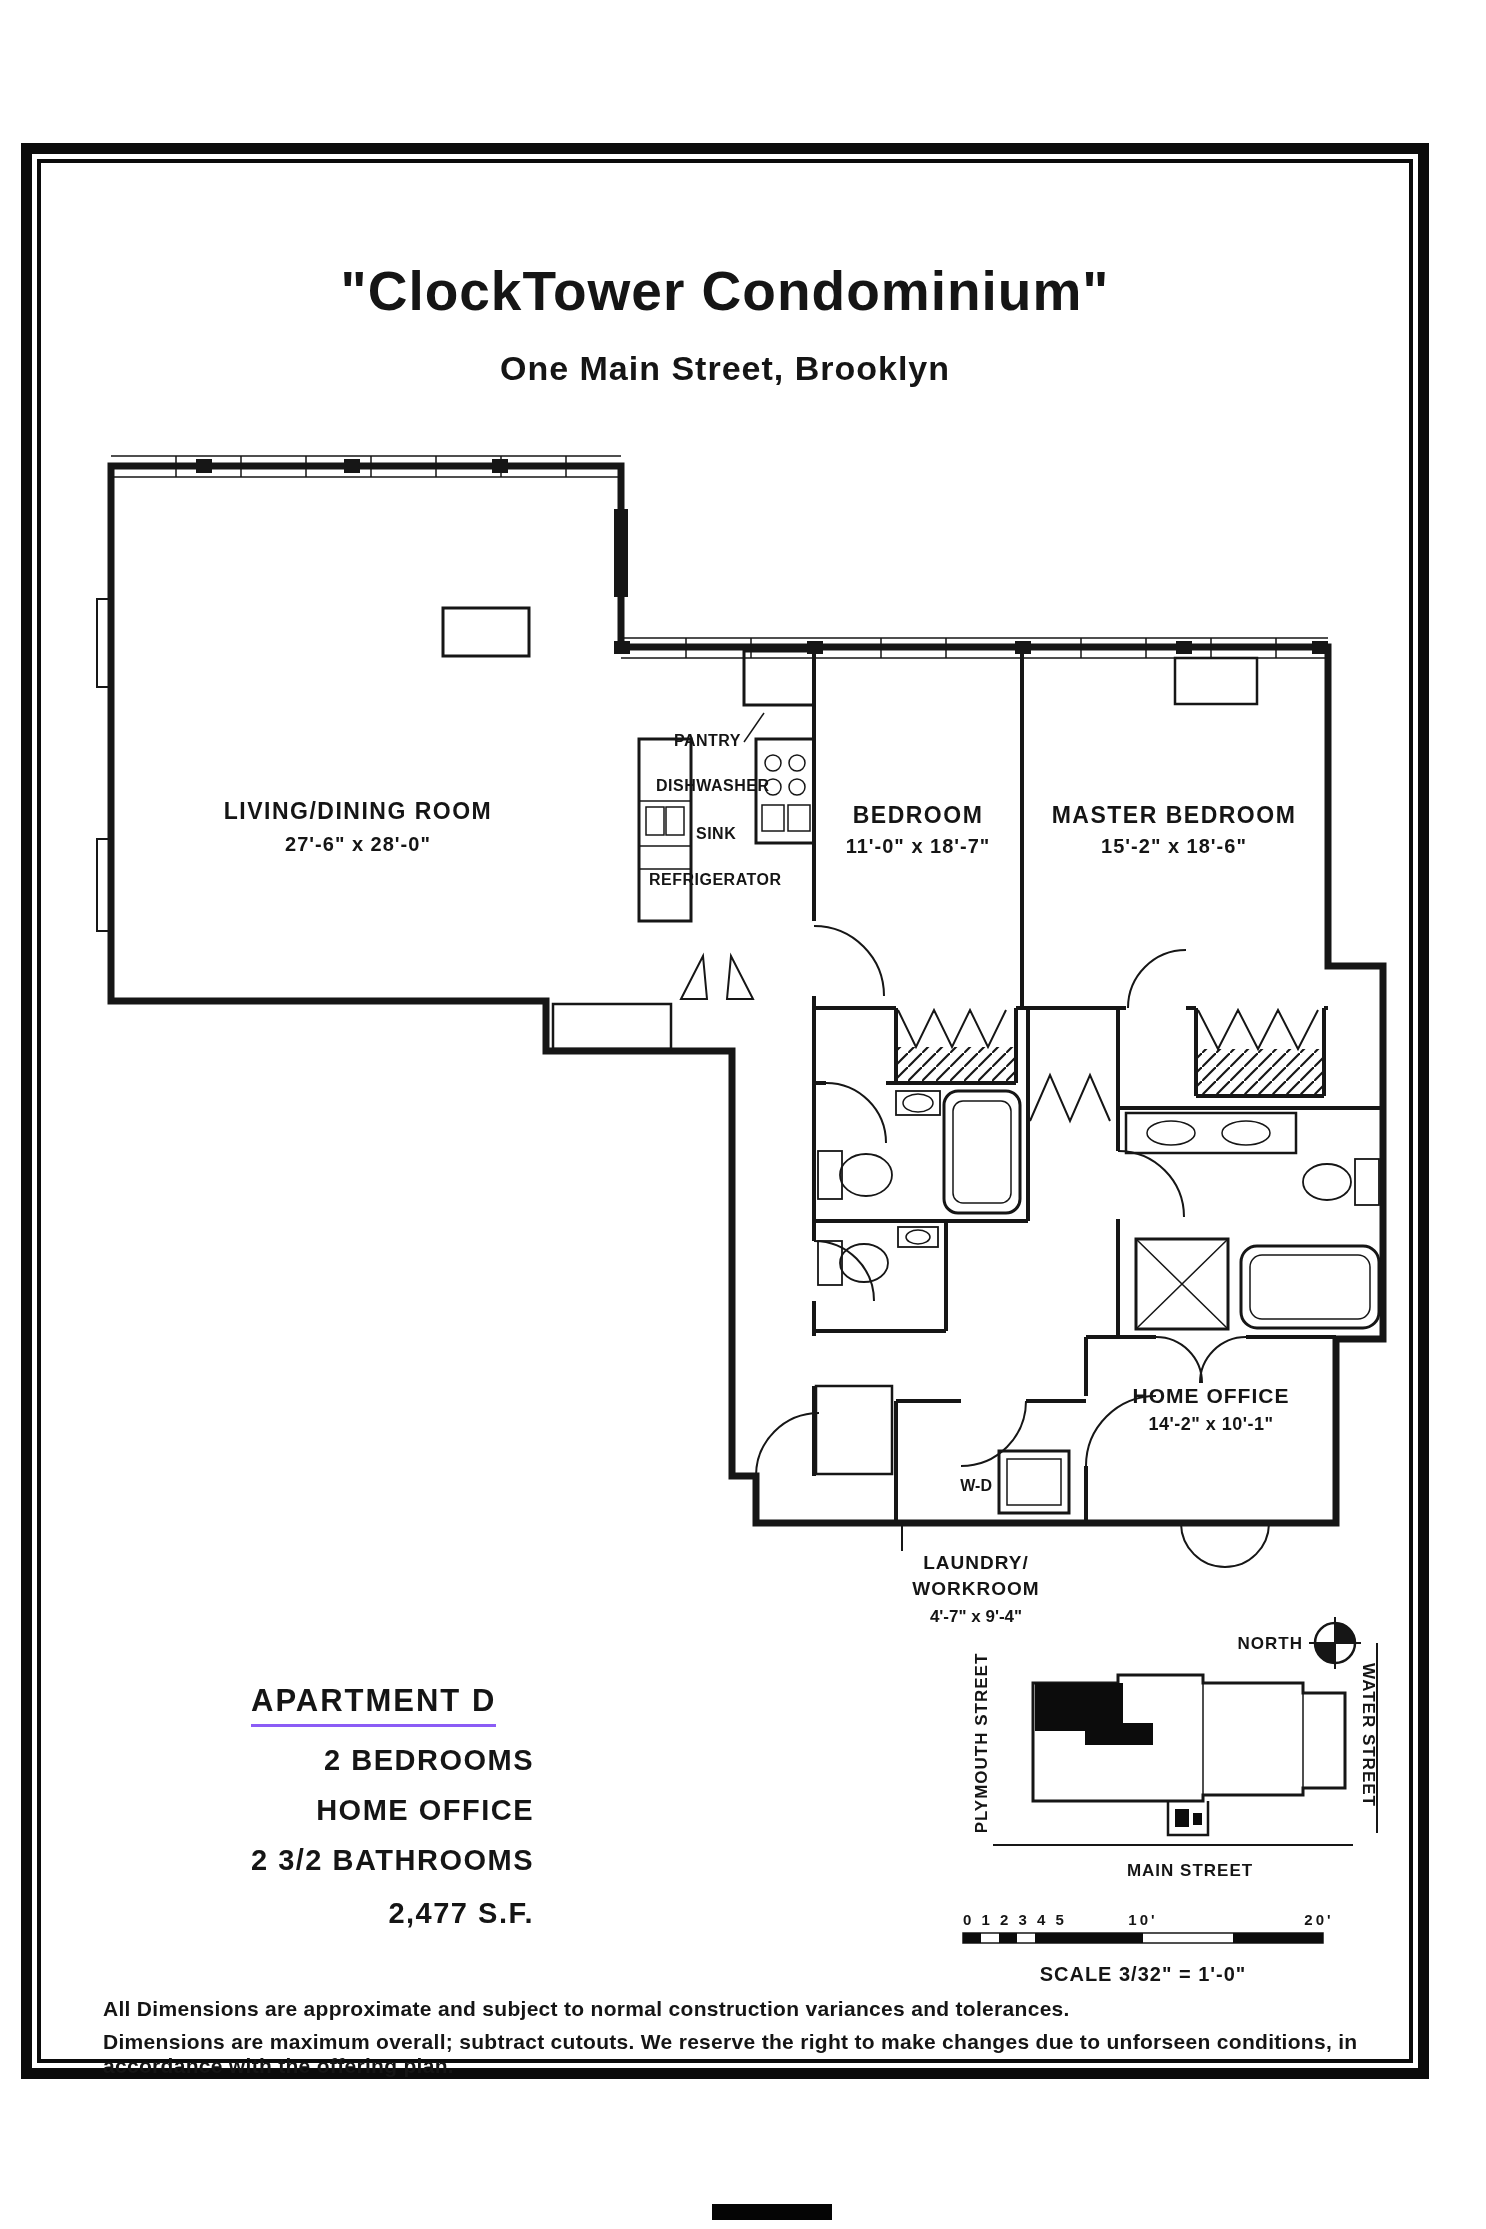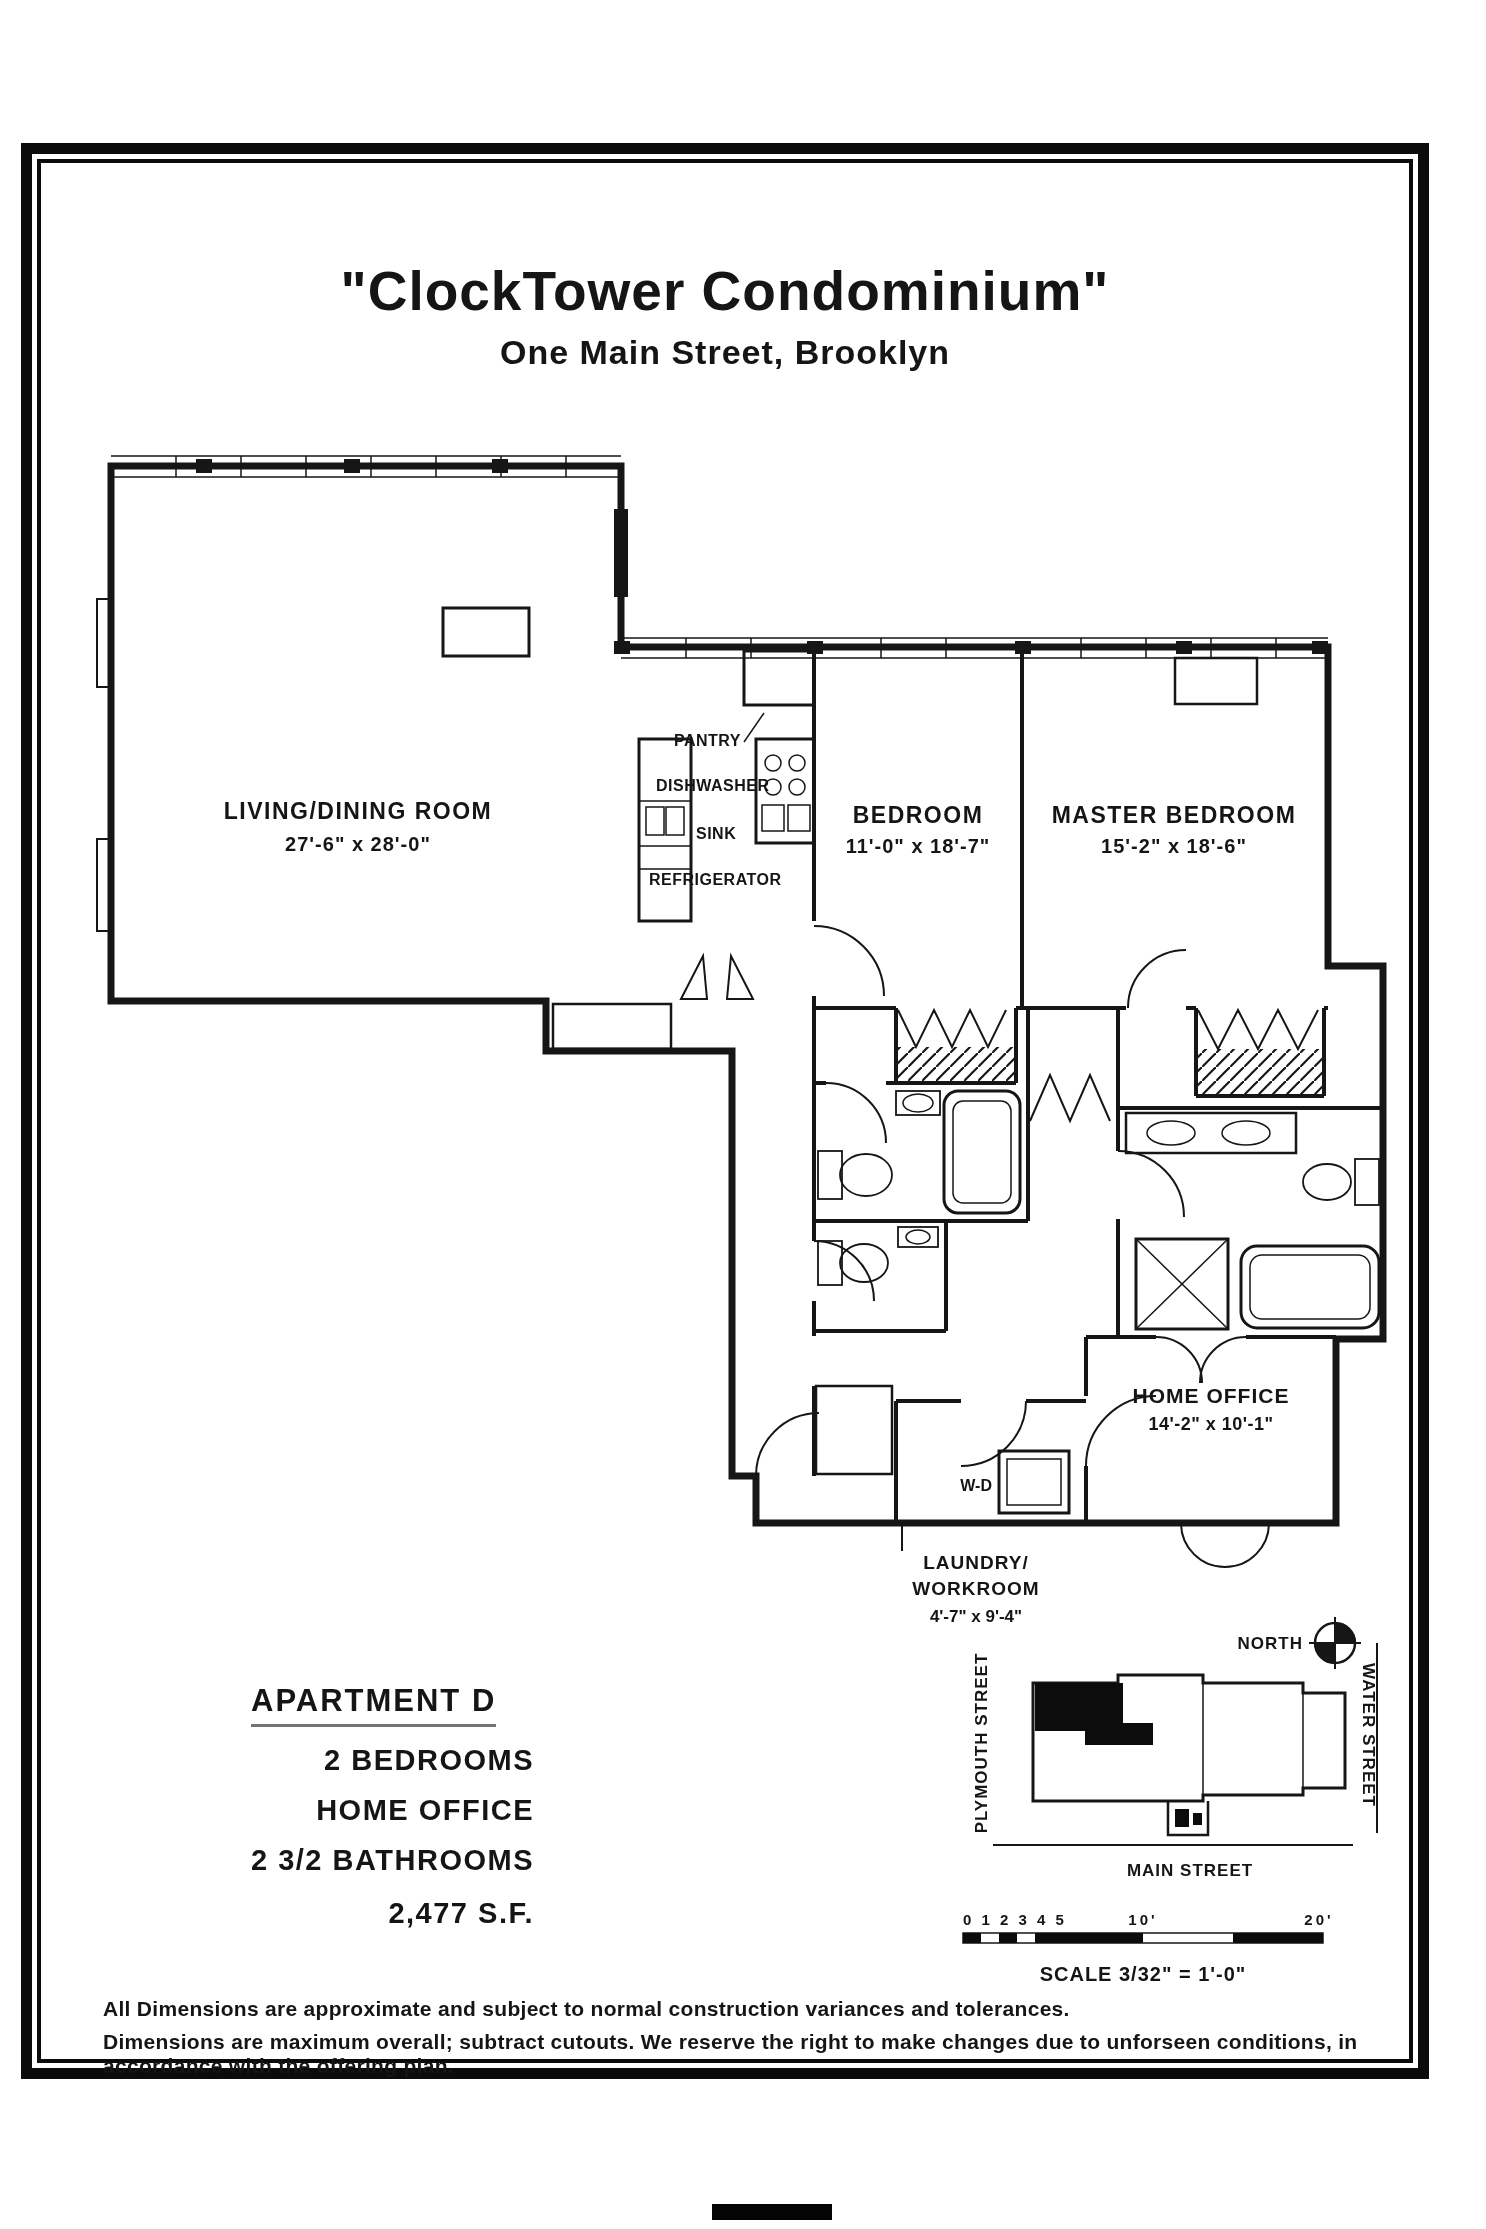--- a/index.html
+++ b/index.html
@@ -5,26 +5,26 @@
   * { box-sizing: border-box; }
   body { margin: 0; background: #ffffff; }
   .page { position: relative; width: 1486px; height: 2229px; background: #fff;
           font-family: "Liberation Sans", sans-serif; color: #151515; overflow: hidden; }
   .outer-frame { position: absolute; left: 21px; top: 143px; width: 1408px; height: 1936px;
                  border: 11px solid #0b0b0b; }
   .inner-frame { position: absolute; left: 5px; top: 5px; right: 5px; bottom: 5px;
                  border: 4px solid #0b0b0b; }
   .title-block { position: absolute; top: 96px; left: 0; width: 100%; text-align: center; }
   .title { font-size: 55px; font-weight: bold; letter-spacing: 1px; }
-  .subtitle { font-size: 34px; font-weight: bold; margin-top: 10px; letter-spacing: 1px; text-align: center; }
+  .subtitle { font-size: 34px; font-weight: bold; margin-top: 26px; letter-spacing: 1px; text-align: center; }
   .plan-svg { position: absolute; left: 55px; top: 288px; }
   .keymap-svg { position: absolute; left: 912px; top: 1420px; }
   .summary { position: absolute; left: 210px; top: 1520px; }
   .apartment { font-size: 31px; font-weight: bold; letter-spacing: 2px;
-               border-bottom: 3px solid #737373; padding-bottom: 5px; display: inline-block; }
+               border-bottom: 3px solid #8b5cf6; padding-bottom: 5px; display: inline-block; }
   .sum-line { font-size: 29px; font-weight: bold; letter-spacing: 1.5px; margin-top: 17px; text-align: right; }
   .sum-area { margin-top: 20px; }
   .disclaimer { position: absolute; left: 62px; top: 1834px; width: 1305px; }
   .disc-line { font-size: 21px; font-weight: bold; letter-spacing: 0.3px; }
   .disc-line + .disc-line { margin-top: 9px; }
   .scan-mark { position: absolute; left: 712px; top: 2204px; width: 120px; height: 16px; background: #050505; }
 
   svg text { fill: #151515; font-family: "Liberation Sans", sans-serif; font-weight: bold; }
   .t-room   { font-size: 23px; letter-spacing: 1.5px; text-anchor: middle; }
   .t-dims   { font-size: 20px; letter-spacing: 1px; text-anchor: middle; }

